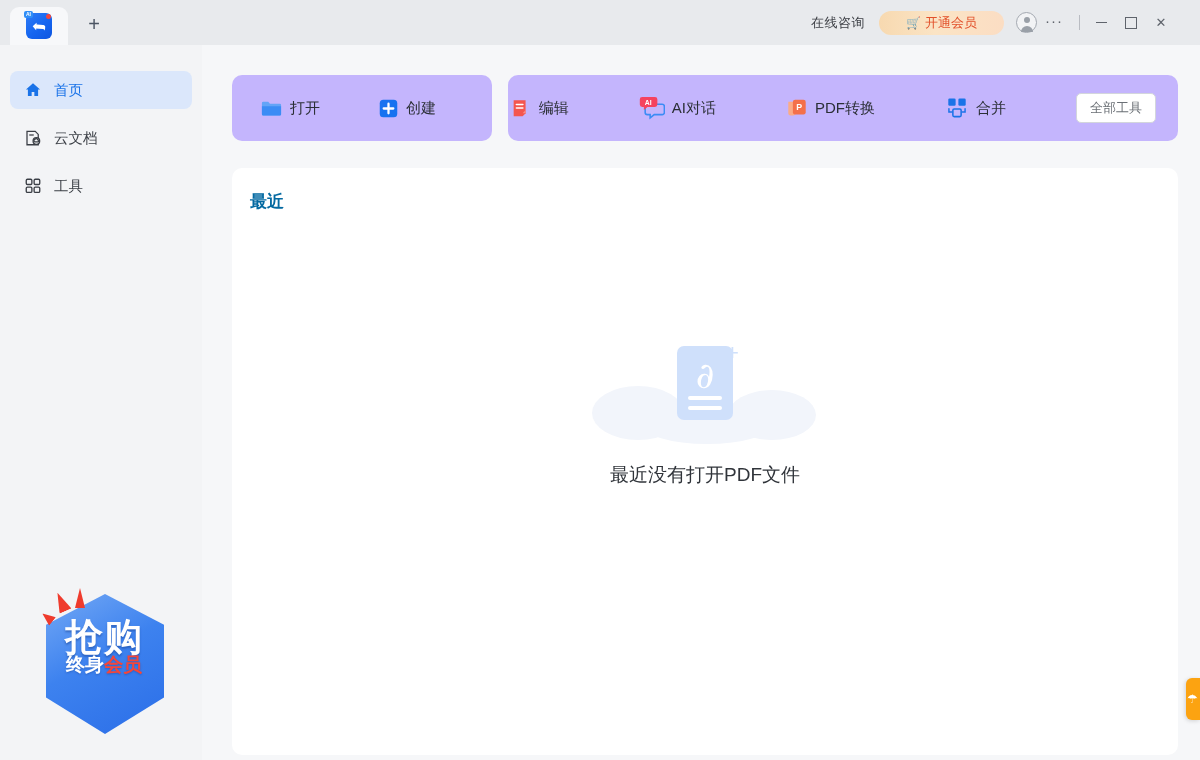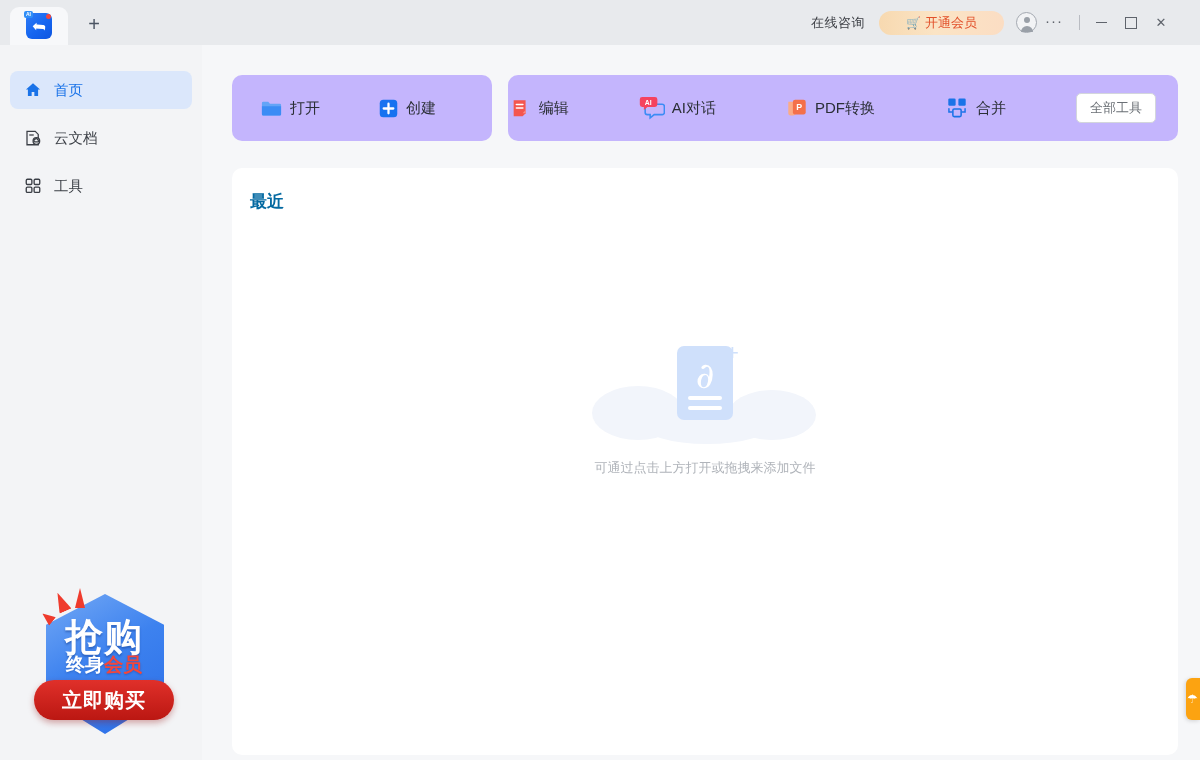--- a/index.html
+++ b/index.html
@@ -298,21 +298,20 @@
 
   <div class="promo">
     <div class="promo-hex"></div>
     <span class="spark s1"></span>
     <span class="spark s2"></span>
     <span class="spark s3"></span>
     <div class="promo-t1">抢购</div>
     <div class="promo-t2">
       <span>终身</span><span class="hl">会员</span>
     </div>
-    <div class="promo-btn">立即购买</div>
   </div>
 </div>
 
 <div class="main">
 
   <div class="toolbar-row">
 
     <div class="card left">
       <div class="tool">
         <span class="ico">
@@ -394,20 +393,20 @@
         <span class="cloud c1"></span>
         <span class="cloud c2"></span>
         <span class="cloud c3"></span>
         <div class="pdf-doc">
           <span class="a-mark">∂</span>
           <span class="ln ln1"></span>
           <span class="ln ln2"></span>
         </div>
         <span class="pdf-plus">+</span>
       </div>
-      <div class="empty-sub">可通过点击上方打开或拖拽来添加文件</div>
+      <div class="empty-title">最近没有打开PDF文件</div>
     </div>
   </div>
 </div>
 
 <div class="edge-widget">
   <span class="shield">☂</span>
 </div>
 
 </body></html>

